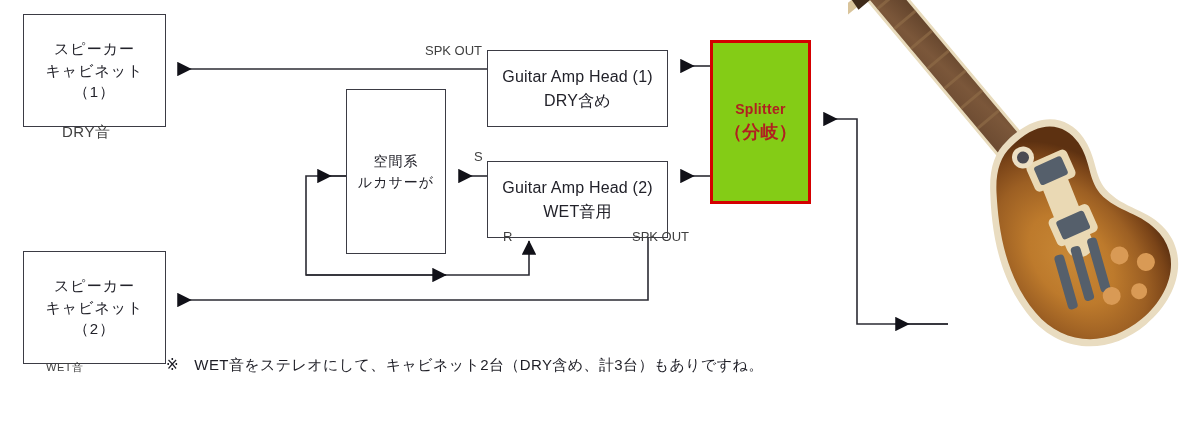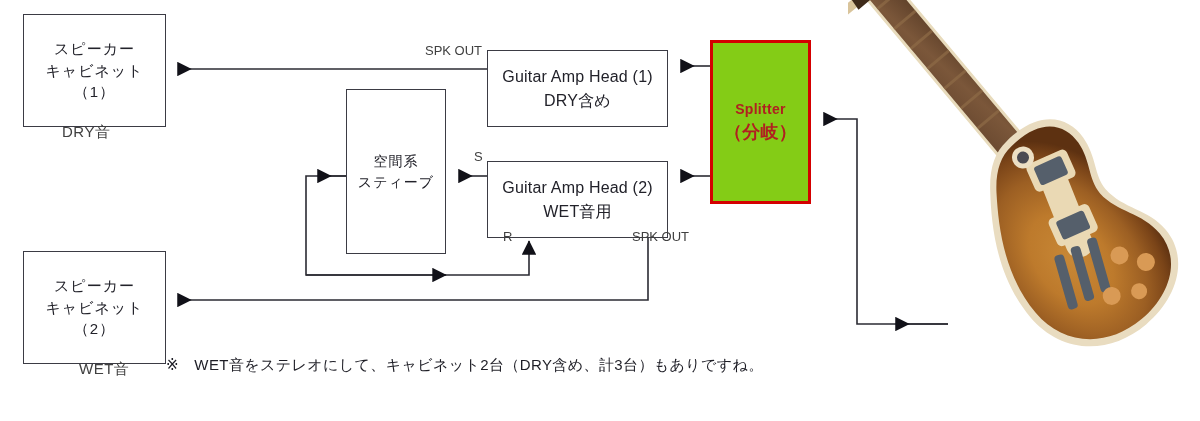--- a/index.html
+++ b/index.html
@@ -73,21 +73,21 @@
   #splitter .ln { letter-spacing: .3px; }
   #splitter .ln2 { font-size: 18px; }
 
   
   .cap {
     position: absolute;
     color: #404040;
     white-space: nowrap;
   }
   #cap-dry  { left: 62px;  top: 123px; font-size: 15px; letter-spacing: .5px; }
-  #cap-wet  { left: 79px;  top: 360px; font-size: 15px; letter-spacing: .5px; }
+  #cap-wet  { left: 46px;  top: 360px; font-size: 11px; letter-spacing: .5px; }
   #lbl-spk1 { left: 425px; top: 43px;  font-size: 13px; }
   #lbl-spk2 { left: 632px; top: 229px; font-size: 13px; }
   #lbl-s    { left: 474px; top: 149px; font-size: 13px; }
   #lbl-r    { left: 503px; top: 229px; font-size: 13px; }
 
   
   #note {
     position: absolute;
     left: 166px; top: 352px;
     font-size: 15px;
@@ -163,21 +163,21 @@
     <span class="ln">DRY含め</span>
   </div>
 
   <div class="box" id="amp2">
     <span class="ln">Guitar Amp Head (2)</span>
     <span class="ln">WET音用</span>
   </div>
 
   <div class="box" id="fx">
     <span class="ln">空間系</span>
-    <span class="ln">スティーブ</span>
+    <span class="ln">ルカサーが</span>
   </div>
 
   <div class="box" id="splitter">
     <span class="ln">Splitter</span>
     <span class="ln ln2">（分岐）</span>
   </div>
 
   <div class="cap" id="lbl-spk1">SPK OUT</div>
   <div class="cap" id="lbl-spk2">SPK OUT</div>
   <div class="cap" id="lbl-s">S</div>

